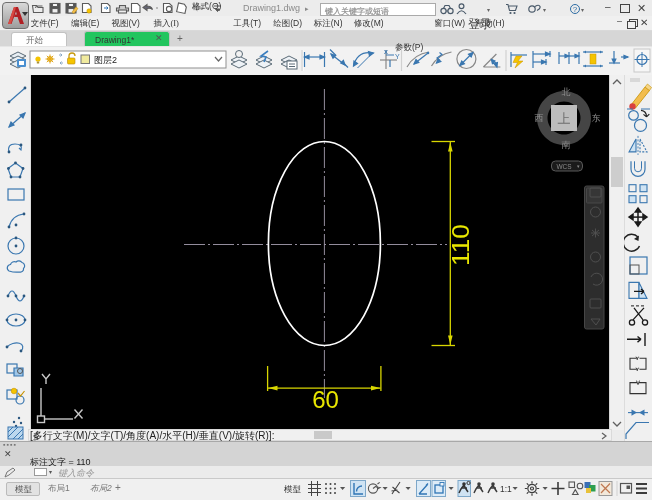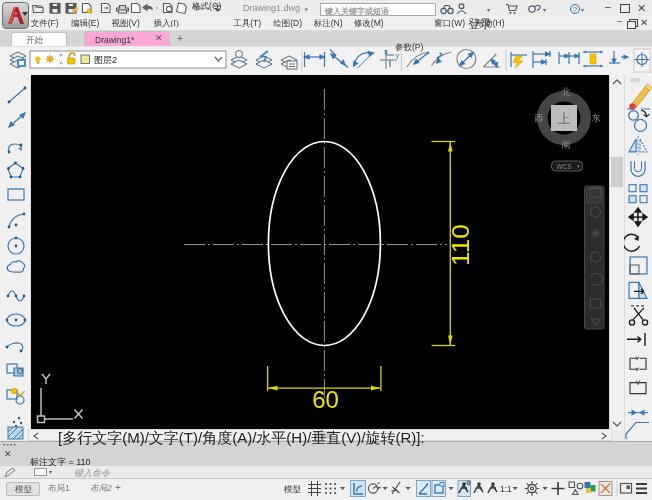--- a/index.html
+++ b/index.html
@@ -103,21 +103,21 @@
   <div class="abs tx" style="left:490.2px;top:18px;font-size:8.5px;color:#333;transform:translateX(-50%);">帮助(H)</div>
 
   <div class="abs tx" style="left:617px;top:16px;font-size:9px;color:#444;">–</div>
   <div class="abs" style="left:629px;top:19px;width:7px;height:6px;border:1px solid #444;background:#f0f0f0;"></div>
   <div class="abs" style="left:627px;top:21px;width:7px;height:6px;border:1px solid #444;background:#f0f0f0;"></div>
   <div class="abs tx" style="left:640px;top:17px;font-size:10px;color:#444;">✕</div>
 
   <div class="abs" style="left:11px;top:32px;width:56px;height:14px;background:#ffffff;border:1px solid #c2c2c2;border-bottom:none;border-radius:3px 3px 0 0;box-sizing:border-box;">
     <div class="abs tx" style="left:14px;top:2px;font-size:8.5px;color:#666;">开始</div>
   </div>
-  <div class="abs" style="left:84px;top:31px;width:86px;height:15px;background:#f9a8d4;border:1px solid #c2c2c2;border-bottom:none;border-radius:3px 3px 0 0;box-sizing:border-box;">
+  <div class="abs" style="left:84px;top:31px;width:86px;height:15px;background:#22c55e;border:1px solid #c2c2c2;border-bottom:none;border-radius:3px 3px 0 0;box-sizing:border-box;">
     <div class="abs tx" style="left:10px;top:3px;font-size:8.5px;color:#333;">Drawing1*</div>
   </div>
   <div class="abs tx" style="left:155px;top:33px;font-size:9px;color:#555;">✕</div>
   <div class="abs tx" style="left:177px;top:33px;font-size:10px;color:#666;">+</div>
 
   <svg class="abs" style="left:0;top:46px;" width="652" height="29" viewBox="0 0 652 29">
 
     <g stroke="#5a6a76" stroke-width="1" fill="#e8eef3">
       <path d="M10 10 l8 -4 l8 4 l-8 4 z"></path>
       <path d="M10 14 l8 -4 l8 4 l-8 4 z"></path>
@@ -479,29 +479,29 @@
       <path d="M5 1 l-4 3 l4 3" stroke="#606060" stroke-width="1.2" fill="none"></path>
     </svg>
   <div class="abs" style="left:314px;top:431px;width:18px;height:8px;background:#c9c9c9;"></div>
   <svg class="abs" style="left:601px;top:432px;" width="6" height="8" viewBox="0 0 6 8">
       <path d="M1 1 l4 3 l-4 3" stroke="#606060" stroke-width="1.2" fill="none"></path>
     </svg>
 
   <div class="abs" style="left:0;top:441px;width:652px;height:25px;background:#d4d4d4;border-top:1px solid #a8a8a8;box-sizing:border-box;"></div>
   <div class="abs tx" style="left:3px;top:441px;font-size:7px;color:#777;letter-spacing:1px;">▪▪▪▪</div>
   <div class="abs tx" style="left:4px;top:449px;font-size:9px;color:#444;">✕</div>
-  <div class="abs tx" style="left:30px;top:429px;font-size:15px;color:#222;margin-left:28px;">[多行文字(M)/文字(T)/角度(A)/水平(H)/垂直(V)/旋转(R)]:</div>
+  <div class="abs tx" style="left:30px;top:429px;font-size:10px;color:#222;">[多行文字(M)/文字(T)/角度(A)/水平(H)/垂直(V)/旋转(R)]:</div>
   <div class="abs tx" style="left:30px;top:456px;font-size:9px;color:#222;">标注文字 = 110</div>
   <div class="abs" style="left:0;top:466px;width:652px;height:12px;background:#ebebeb;"></div>
   <svg class="abs" style="left:4px;top:467px;" width="12" height="11" viewBox="0 0 12 11">
     <path d="M1 10 L3 5 L9 1 L11 3 L5 8 Z" fill="none" stroke="#777" stroke-width="1"></path>
   </svg>
   <div class="abs" style="left:34px;top:468px;width:13px;height:8px;border:1px solid #999;background:#fff;box-sizing:border-box;"></div>
   <div class="abs tx" style="left:49px;top:468px;font-size:6px;color:#555;">▾</div>
-  <div class="abs tx" style="left:58px;top:467px;font-size:9px;color:#999;font-style:italic;margin-left:16px;">键入命令</div>
+  <div class="abs tx" style="left:58px;top:467px;font-size:9px;color:#999;font-style:italic;">键入命令</div>
 
   <div class="abs" style="left:0;top:478px;width:652px;height:22px;background:#f0f0f0;border-top:1px solid #c9c9c9;box-sizing:border-box;"></div>
   <div class="abs" style="left:6px;top:482px;width:34px;height:14px;background:#e2e2e2;border:1px solid #bbb;border-radius:2px;box-sizing:border-box;">
      <div class="abs tx" style="left:8px;top:1px;font-size:8.5px;color:#555;">模型</div>
   </div>
   <div class="abs tx" style="left:48px;top:483px;font-size:8.5px;color:#777;">布局1</div>
   <div class="abs tx" style="left:90px;top:483px;font-size:8.5px;color:#777;font-style:italic;">布局2</div>
   <div class="abs tx" style="left:115px;top:482px;font-size:10px;color:#777;">+</div>
   <svg class="abs" style="left:280px;top:478px;" width="372" height="22" viewBox="0 0 372 22">
     <text x="4" y="14" font-size="8.5" fill="#333" font-family="Liberation Sans">模型</text>

